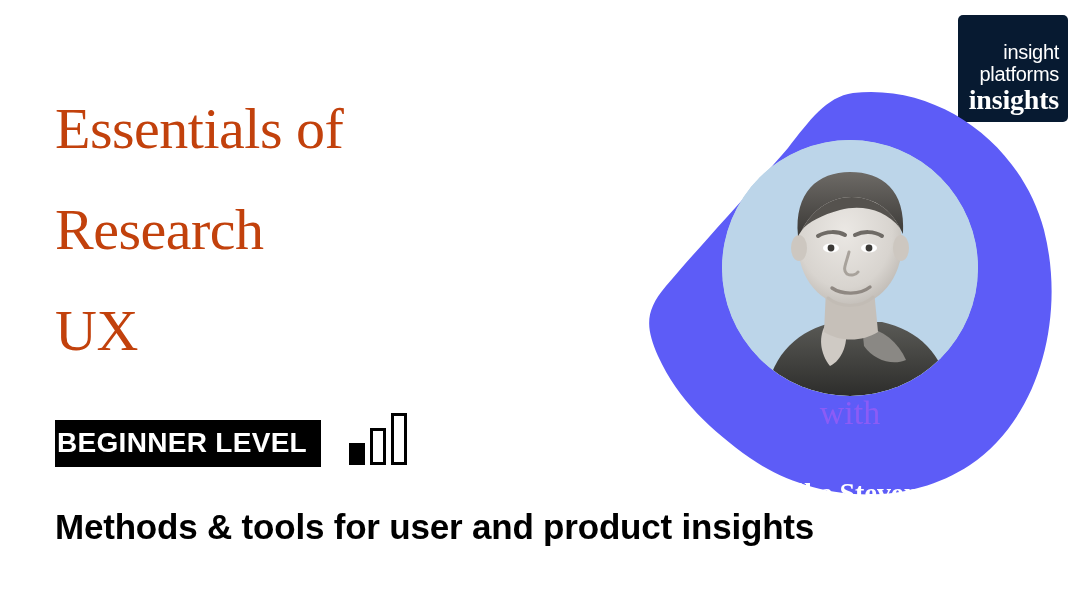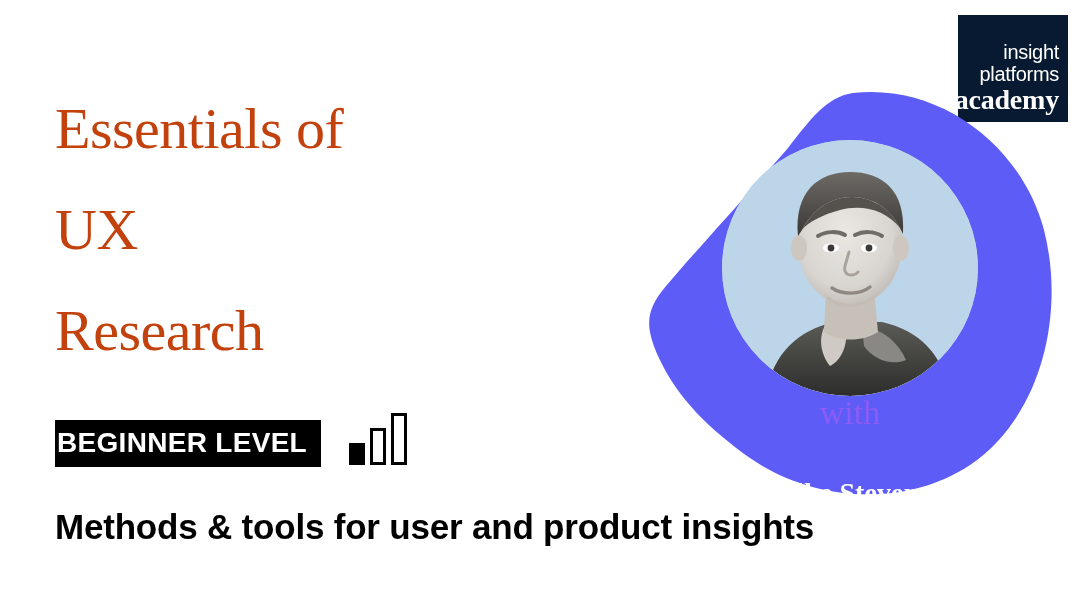--- a/index.html
+++ b/index.html
@@ -20,21 +20,21 @@
   }
 
   
   .brand-logo {
     position: absolute;
     left: 958px;
     top: 15px;
     width: 110px;
     height: 107px;
     background: #071A31;
-    border-radius: 0;
+    border-radius: 5px;
     box-sizing: border-box;
     padding: 6px 9px 7px 9px;
     display: flex;
     flex-direction: column;
     justify-content: flex-end;
     align-items: flex-end;
     text-align: right;
   }
   .brand-line {
     color: #ffffff;
@@ -182,27 +182,27 @@
   }
 </style>
 </head>
 <body>
 
 <div class="slide">
 
   <div class="brand-logo">
     <div class="brand-line">insight</div>
     <div class="brand-line">platforms</div>
-    <div class="brand-line brand-line-3">academy</div>
+    <div class="brand-line brand-line-3">insights</div>
   </div>
 
   <div class="title-block">
     <div class="title-line">Essentials of</div>
+    <div class="title-line">Research</div>
     <div class="title-line">UX</div>
-    <div class="title-line">Research</div>
   </div>
 
   <div class="level-row">
     <div class="level-badge">BEGINNER LEVEL</div>
     <div class="level-bars">
       <div class="lvl-bar filled lvl-h1"></div>
       <div class="lvl-bar empty lvl-h2"></div>
       <div class="lvl-bar empty lvl-h3"></div>
     </div>
   </div>

